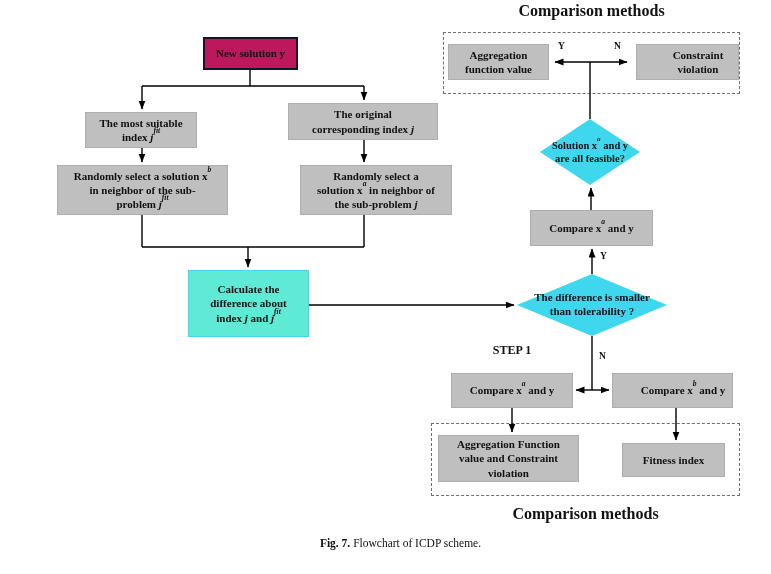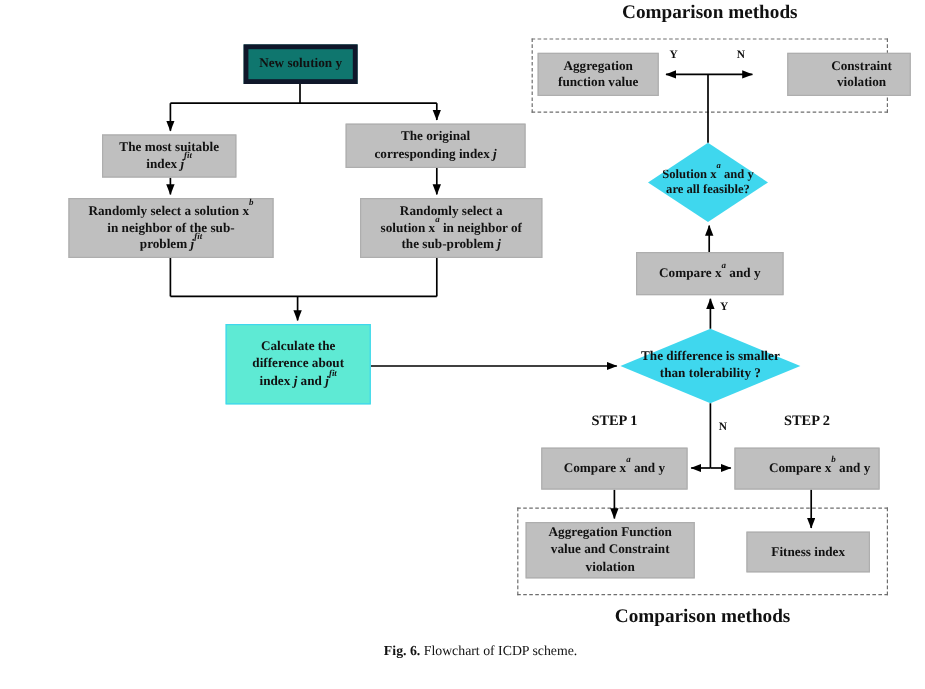--- a/index.html
+++ b/index.html
@@ -12,21 +12,21 @@
     overflow:hidden;
   }
   #connector-layer{position:absolute;left:0;top:0;z-index:2;}
   .node{
     position:absolute;z-index:3;
     display:flex;align-items:center;justify-content:center;
     text-align:center;font-weight:bold;font-size:11px;line-height:1.28;
     padding:1px 3px;box-sizing:border-box;
   }
   .gray{background:#bfbfbf;border:1px solid #aeaeae;}
-  .orange{background:#0f766e;border:4px solid #0f172a;}
+  .orange{background:#be185d;border:2px solid #0f172a;}
   .cyan{background:#5eead4;border:1px solid #3fd7ee;}
   .diamond-text{
     position:absolute;z-index:3;background:transparent;
     display:flex;align-items:center;justify-content:center;
     text-align:center;font-weight:bold;font-size:11px;line-height:1.25;
   }
   .dashed-frame{
     position:absolute;z-index:1;
     border:1.5px dashed #6e6e6e;background:transparent;box-sizing:border-box;
   }
@@ -116,21 +116,21 @@
     </div>
 
   <div class="node gray" style="left:530px;top:210px;width:123px;height:36px;">
       <div>Compare x<sup><em>a</em></sup> and y</div>
     </div>
 
   <div class="node gray" style="left:448px;top:44px;width:101px;height:36px;">
       <div>Aggregation<br>function value</div>
     </div>
 
-  <div class="node gray" style="left:656px;top:44px;width:103px;height:36px;padding-left:24px;">
+  <div class="node gray" style="left:636px;top:44px;width:103px;height:36px;padding-left:24px;">
       <div>Constraint<br>violation</div>
     </div>
 
   <div class="node gray" style="left:451px;top:373px;width:122px;height:35px;">
       <div>Compare x<sup><em>a</em></sup> and y</div>
     </div>
 
   <div class="node gray" style="left:612px;top:373px;width:121px;height:35px;padding-left:24px;">
       <div>Compare x<sup><em>b</em></sup> and y</div>
     </div>
@@ -147,20 +147,19 @@
 
   <div class="lbl lbl-title" style="left:431px;top:505px;width:309px;">Comparison methods</div>
 
   <div class="lbl lbl-yn" style="left:558px;top:41px;">Y</div>
   <div class="lbl lbl-yn" style="left:614px;top:41px;">N</div>
 
   <div class="lbl lbl-yn" style="left:600px;top:251px;">Y</div>
   <div class="lbl lbl-yn" style="left:599px;top:351px;">N</div>
 
   <div class="lbl lbl-step" style="left:451px;top:343px;width:122px;">STEP 1</div>
-  <div class="lbl lbl-step" style="left:612px;top:343px;width:121px;">STEP 2</div>
 
   <div class="caption">
-    <span class="fig">Fig. 6.</span>
+    <span class="fig">Fig. 7.</span>
     <span>Flowchart of ICDP scheme.</span>
   </div>
 
 </div>
 
 </body></html>

